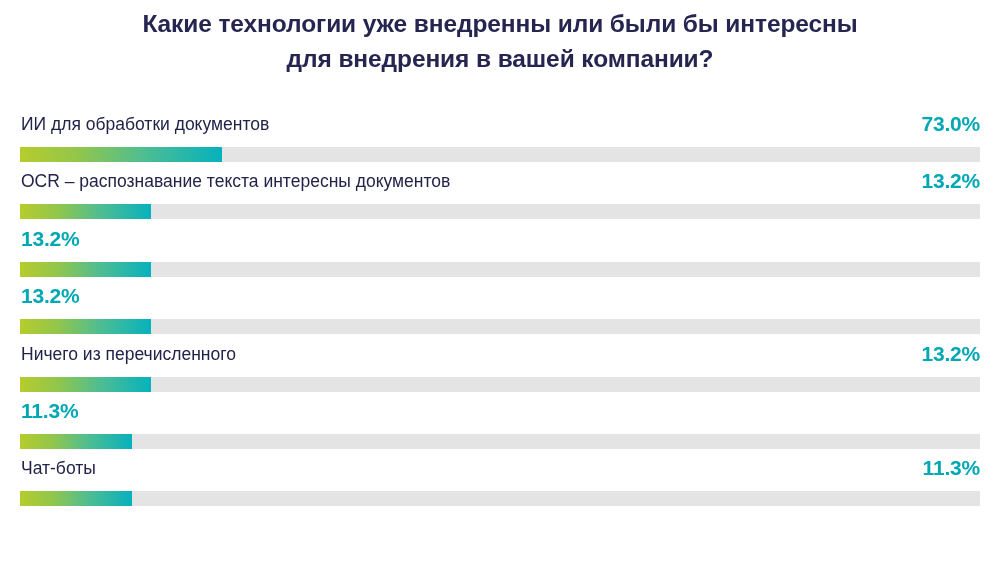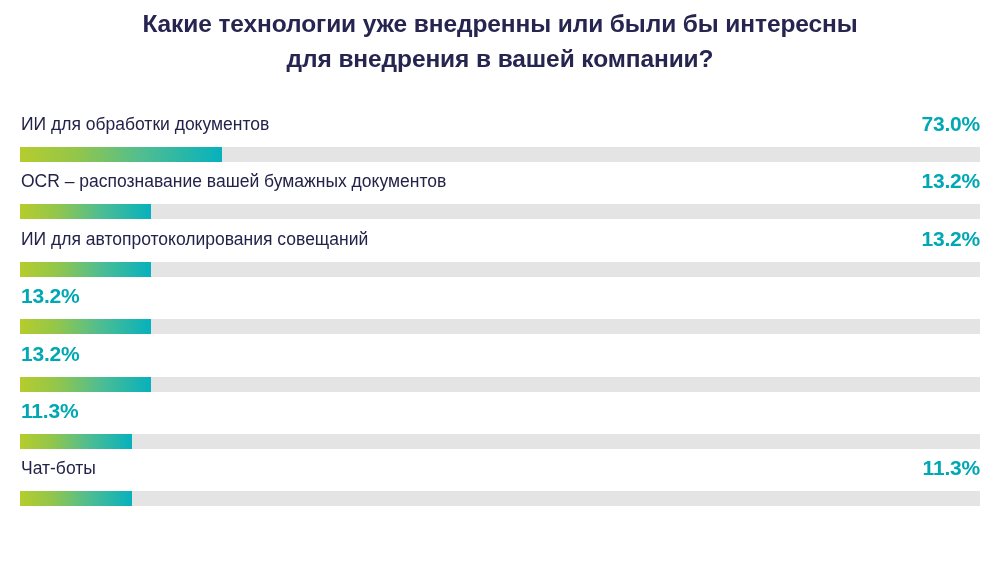--- a/index.html
+++ b/index.html
@@ -98,49 +98,49 @@
         <span class="row-label">ИИ для обработки документов</span>
         <span class="row-value">73.0%</span>
       </div>
       <div class="track">
         <div class="bar" style="width: 202px;"></div>
       </div>
     </div>
 
     <div class="row">
       <div class="row-head">
-        <span class="row-label">OCR – распознавание вашей бумажных документов</span>
-        <span class="row-value">13.2%</span>
-      </div>
-      <div class="track">
-        <div class="bar" style="width: 131px;"></div>
-      </div>
-    </div>
-
-    <div class="row">
-      <div class="row-head">
-        <span class="row-label">ИИ для автопротоколирования совещаний</span>
+        <span class="row-label">OCR – распознавание текста интересны документов</span>
         <span class="row-value">13.2%</span>
       </div>
       <div class="track">
         <div class="bar" style="width: 131px;"></div>
       </div>
     </div>
 
     <div class="row">
       <div class="row-head">
         <span class="row-value">13.2%</span>
       </div>
       <div class="track">
         <div class="bar" style="width: 131px;"></div>
       </div>
     </div>
 
     <div class="row">
       <div class="row-head">
+        <span class="row-value">13.2%</span>
+      </div>
+      <div class="track">
+        <div class="bar" style="width: 131px;"></div>
+      </div>
+    </div>
+
+    <div class="row">
+      <div class="row-head">
+        <span class="row-label">Ничего из перечисленного</span>
         <span class="row-value">13.2%</span>
       </div>
       <div class="track">
         <div class="bar" style="width: 131px;"></div>
       </div>
     </div>
 
     <div class="row">
       <div class="row-head">
         <span class="row-value">11.3%</span>

